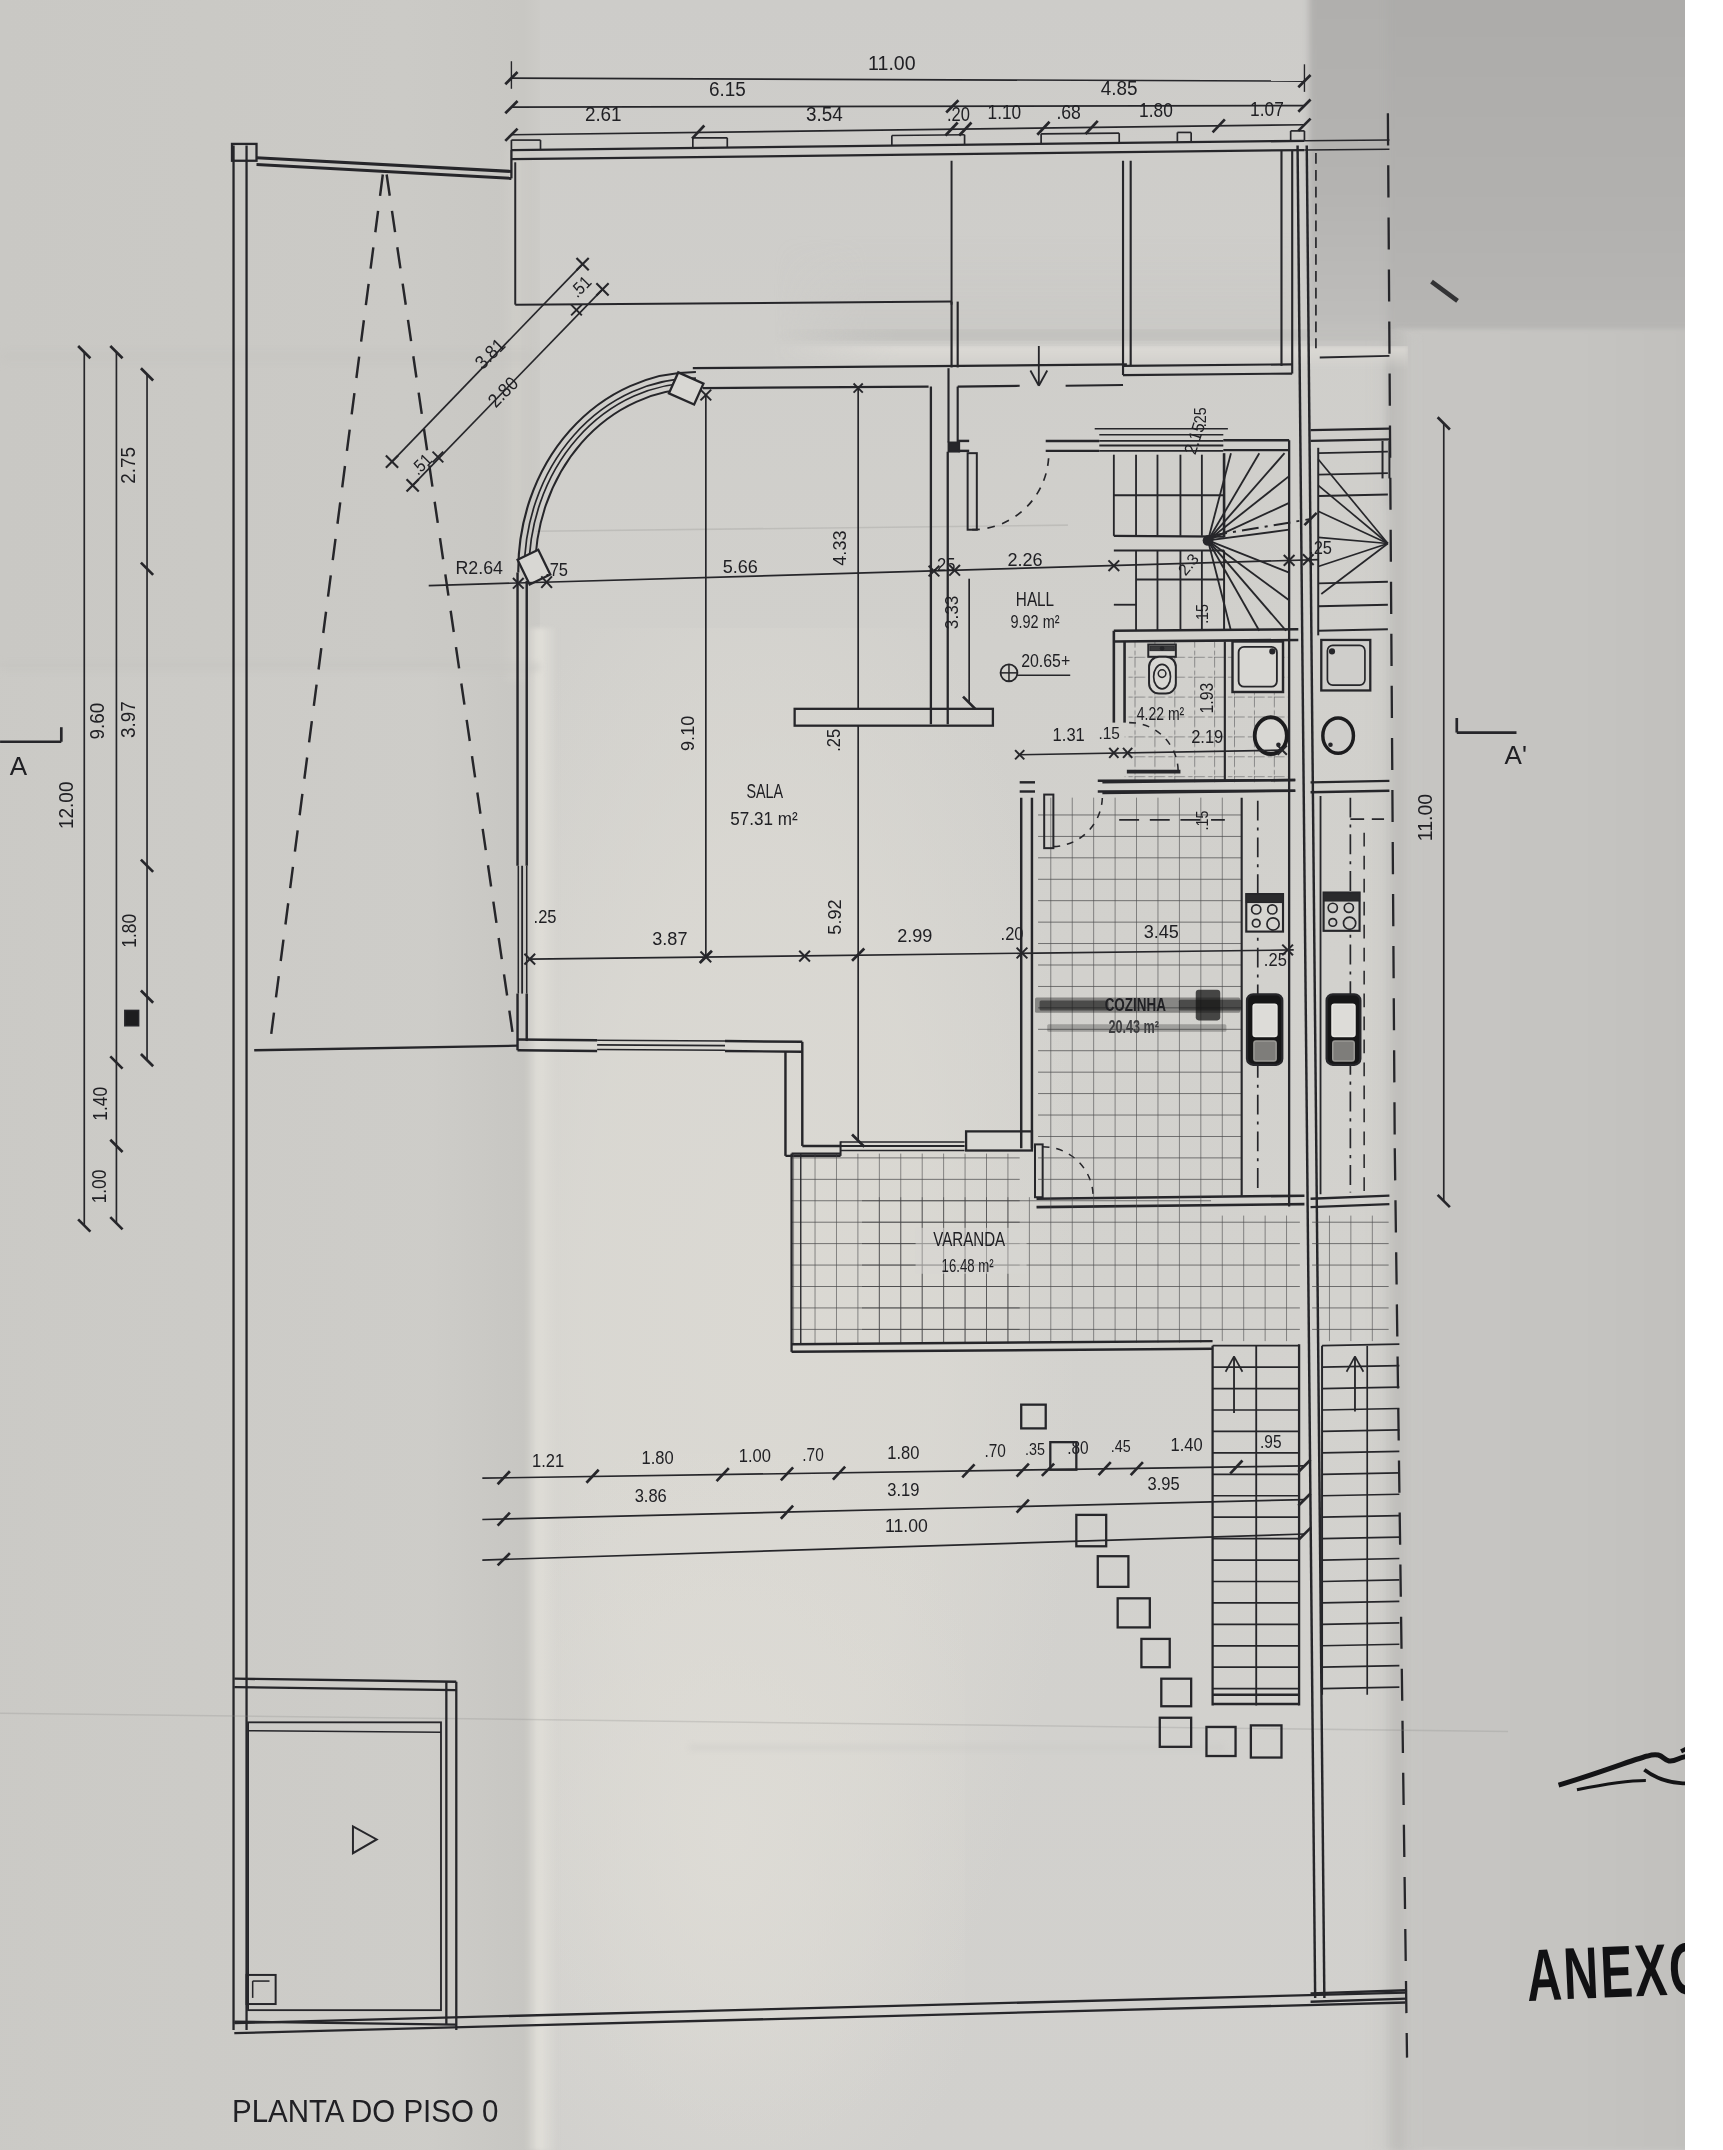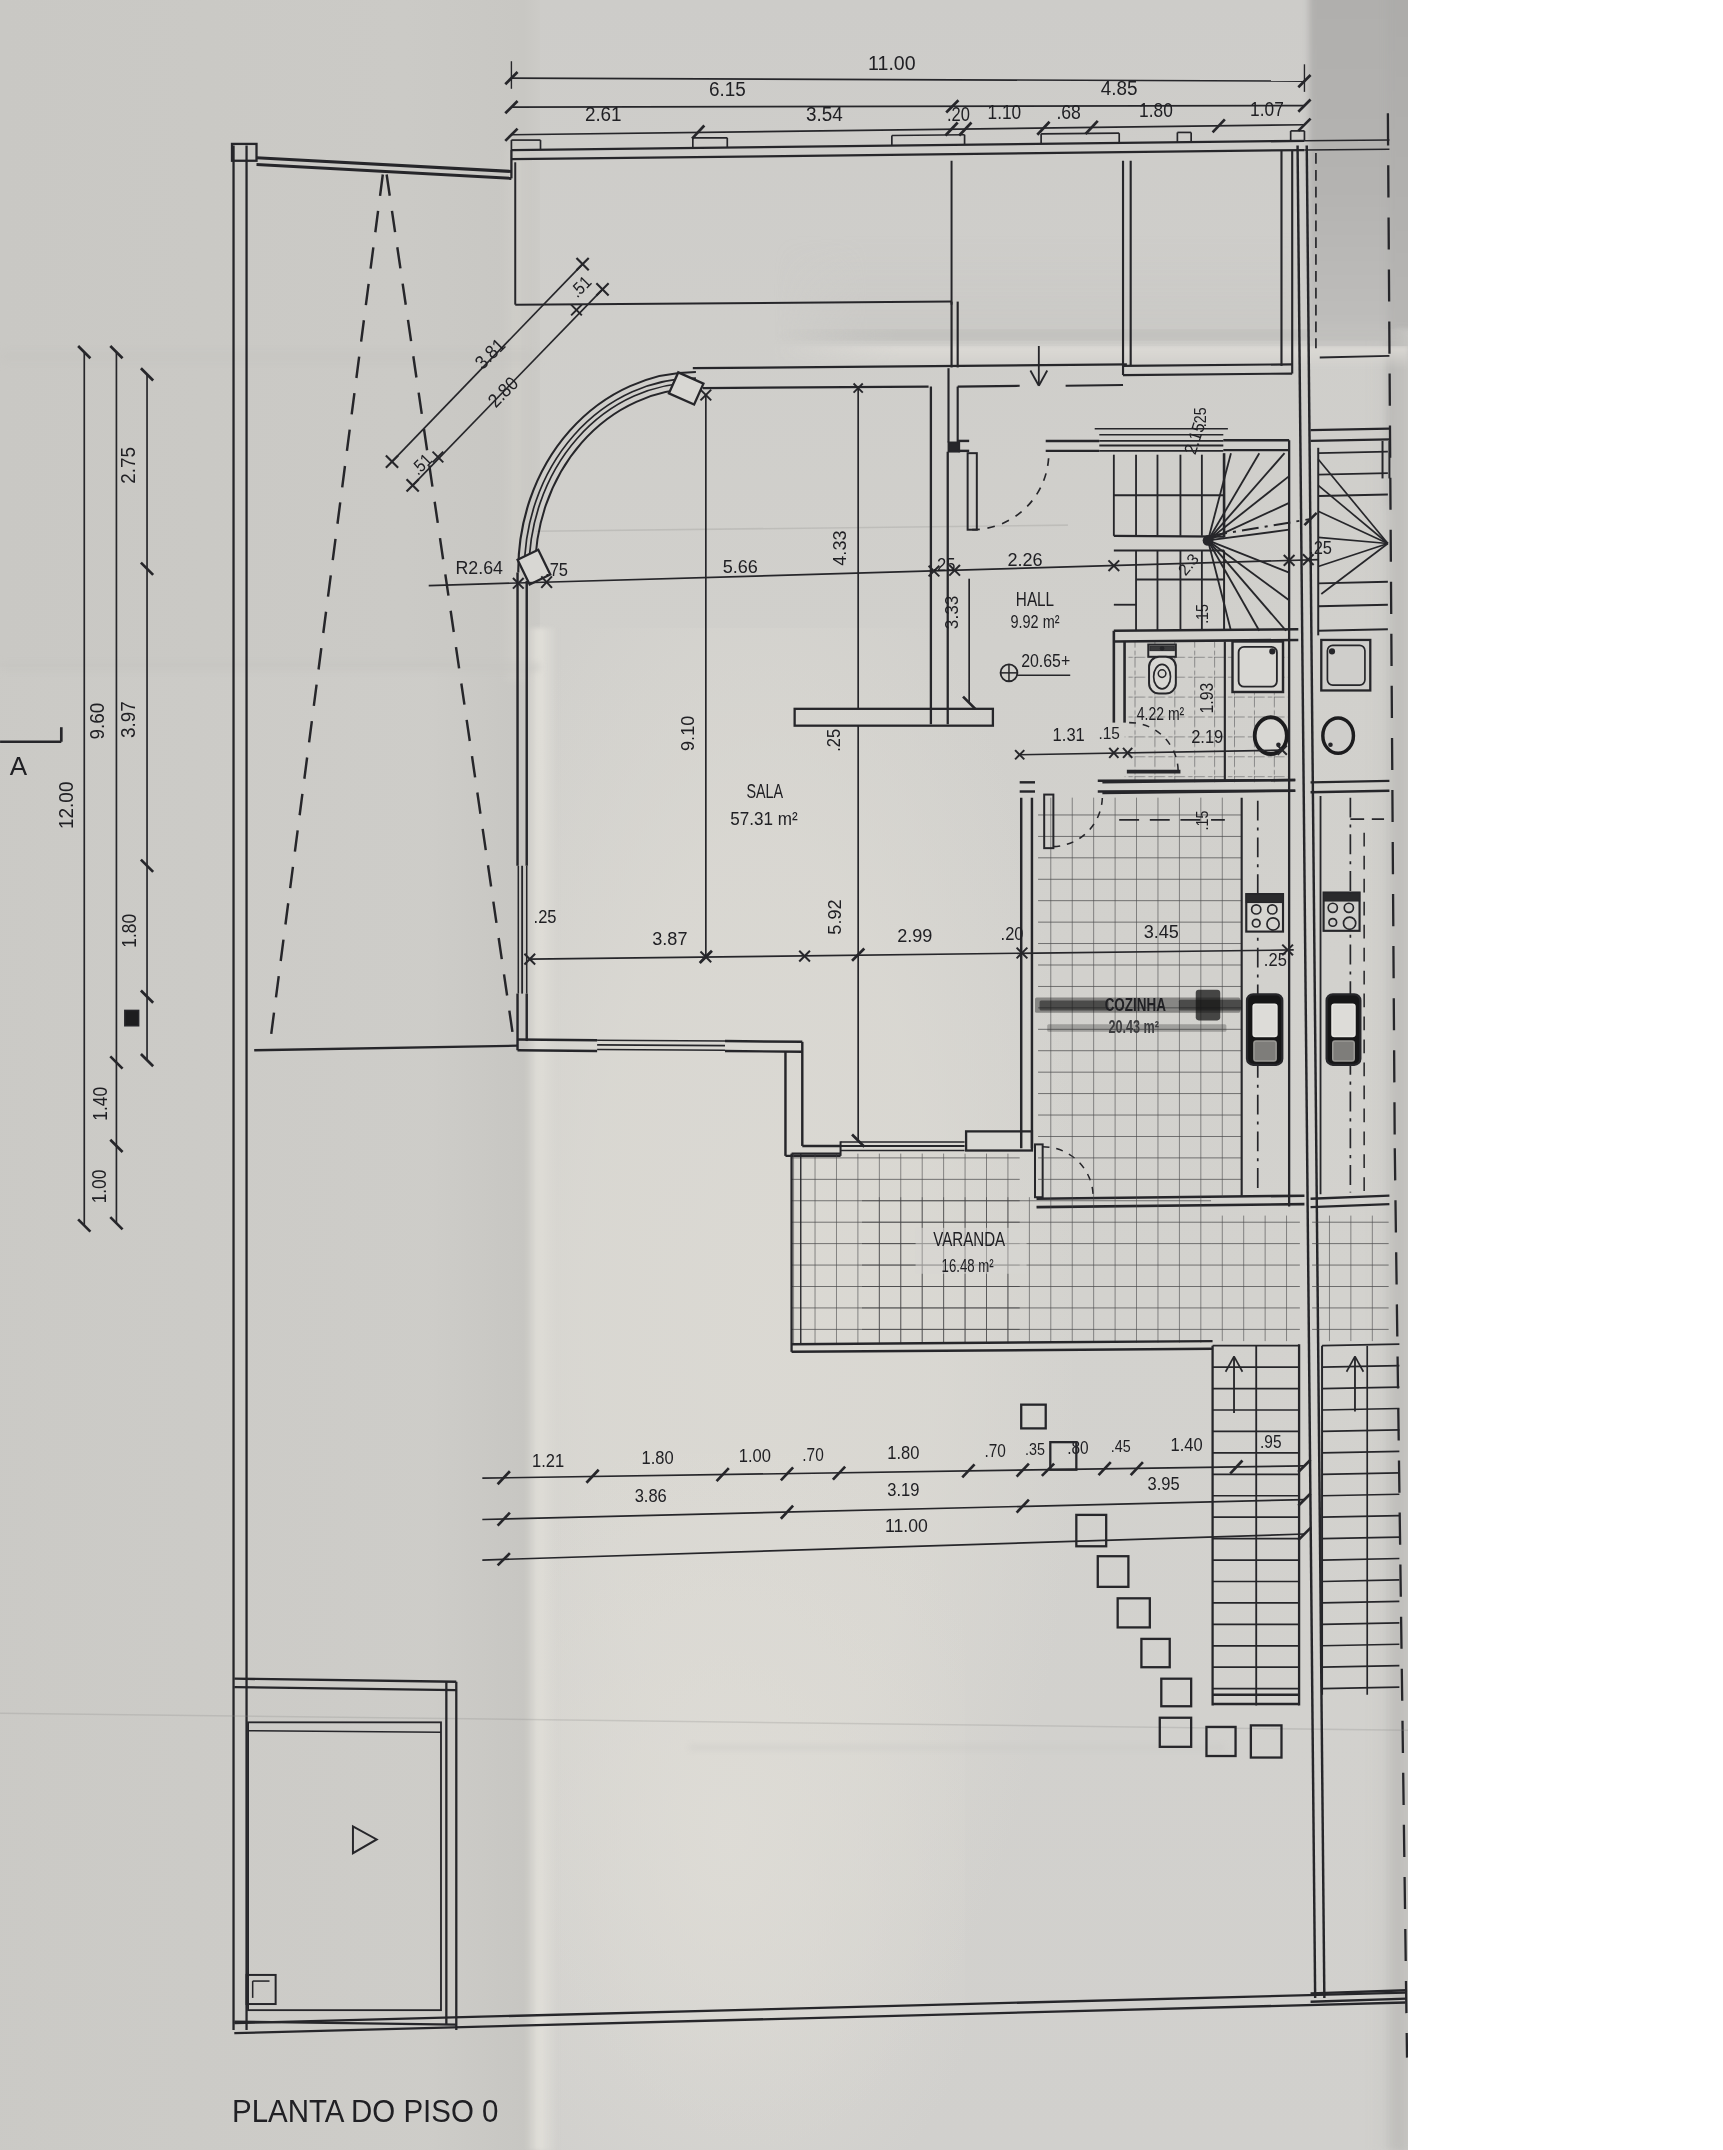--- a/index.html
+++ b/index.html
@@ -1,15 +1,15 @@
 <!DOCTYPE html>
 <html style="font-size:12.2px"><head><meta charset="utf-8">
 <style>
 html,body{margin:0;padding:0;}
-#page{position:relative;width:1408px;height:2151px;background:#a16207;overflow:hidden;}
+#page{position:relative;width:1652px;height:2151px;background:#a16207;overflow:hidden;padding-left:33px;}
 .bg{position:absolute;}
 </style></head>
 <body>
 <div id="page">
 
 <div class="bg" style="left:0;top:0;width:1724px;height:2151px;background:linear-gradient(180deg,#cdccc9 0%,#d1d0cc 30%,#d3d2ce 60%,#d1d0cd 100%);"></div>
 
 <div class="bg" style="left:0;top:0;width:540px;height:2151px;background:linear-gradient(90deg,#c9c8c4 0%,#cbcac6 75%,#c8c7c3 97%,#cccbc7 100%);"></div>
 
 <div class="bg" style="left:0;top:667px;width:536px;height:1483px;background:linear-gradient(90deg,#cbcac6,#cecdc9 80%,#c7c6c2 98%);opacity:.85;"></div>

